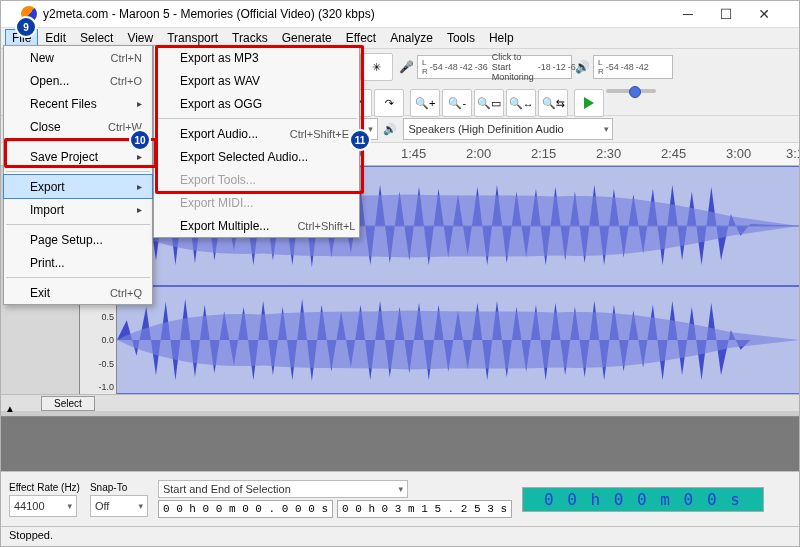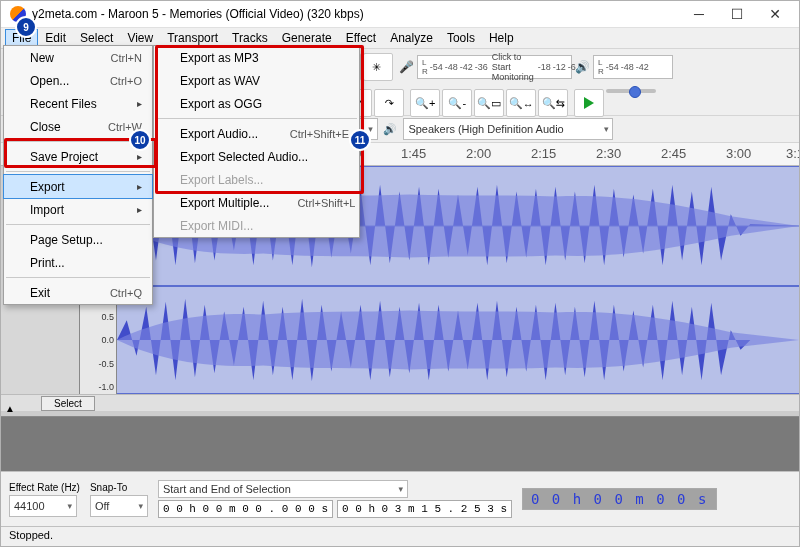--- a/index.html
+++ b/index.html
@@ -1,18 +1,18 @@
 <!DOCTYPE html>
 <html><head>
 <meta charset="utf-8">
 <style>
   html,body{margin:0;padding:0;font-family:"Segoe UI",Tahoma,sans-serif;font-size:11px;color:#000;background:#fff}
   .window{width:800px;height:547px;border:1px solid #b0b0b0;box-sizing:border-box;position:relative;overflow:hidden;background:#f0f0f0}
   
-  .titlebar{height:26px;background:#fff;display:flex;align-items:center;padding:0 5px;border-bottom:1px solid #e0e0e0}
+  .titlebar{height:26px;background:#fff;display:flex;align-items:center;padding:0 16px;border-bottom:1px solid #e0e0e0}
   .titlebar .app-icon{width:16px;height:16px;margin:0 6px 0 4px;background:linear-gradient(135deg,#ff8800 0 50%,#2a3cd8 50%);border-radius:50%}
   .titlebar .title-text{flex:1;font-size:12px}
   .winbtns{display:flex}
   .winbtn{width:38px;height:24px;display:flex;align-items:center;justify-content:center;font-size:14px;color:#333}
   
   .menubar{height:20px;display:flex;align-items:center;padding:0 4px;background:#f0f0f0;position:relative;z-index:30}
   .menubar .menu-item{padding:2px 7px;font-size:12px}
   .menubar .menu-item.active{background:#cde6ff;border:1px solid #3a8dde;padding:1px 6px}
   
   .toolbars{height:58px;background:#efefef;border-top:1px solid #d5d5d5;border-bottom:1px solid #d5d5d5;padding:4px 6px;display:flex;gap:6px;align-items:center;flex-wrap:wrap}
@@ -38,21 +38,21 @@
   .wave{flex:1;background:#b7c0e8;position:relative;border-top:1px solid #5b6ed0;border-bottom:1px solid #5b6ed0;overflow:hidden}
   .wave .env{position:absolute;inset:0}
   .wave .env svg{width:100%;height:100%}
   .selectbar{height:16px;background:#e0e0e0;display:flex;align-items:center;padding-left:40px;border-top:1px solid #bbb}
   .selbtn{border:1px solid #999;background:#eee;padding:1px 12px;font-size:10px}
   .lower{height:54px;background:#7a7a7a}
   
   .selectionbar{height:46px;background:#f0f0f0;border-top:1px solid #c0c0c0;display:flex;align-items:center;padding:4px 8px;gap:10px}
   .selcol{display:flex;flex-direction:column;gap:2px;font-size:10px}
   .numbox{border:1px solid #aaa;background:#fff;font-family:Liberation Mono, monospace;font-size:11px;padding:2px 4px}
-  .bignum{border:1px solid #aaa;background:#a3a3a3;font-family:"Segoe UI",monospace;font-size:14px;padding:2px 8px;letter-spacing:2px;color:#2a3cd8}
+  .bignum{border:1px solid #aaa;background:#14b8a6;font-family:"Segoe UI",monospace;font-size:16px;padding:2px 21px;letter-spacing:2px;color:#2a3cd8}
   .statusbar{height:18px;background:#f0f0f0;border-top:1px solid #c0c0c0;padding:2px 8px;font-size:11px}
   
   .dropdown{position:absolute;background:#f7f7f7;border:1px solid #a0a0a0;box-shadow:2px 3px 6px rgba(0,0,0,0.25);z-index:40}
   .dropdown .mi{display:flex;align-items:center;padding:3px 10px 3px 26px;font-size:12px;white-space:nowrap;position:relative;height:17px}
   .dropdown .mi .short{margin-left:auto;padding-left:28px;color:#555;font-size:11px}
   .dropdown .mi .sub{margin-left:auto;padding-left:18px;font-size:10px;color:#444}
   .dropdown .sep{height:1px;background:#c9c9c9;margin:3px 2px}
   .dropdown .mi.disabled{color:#a0a0a0}
   .dropdown .mi.hl{background:#cde6ff;border:1px solid #3a8dde;margin:-1px}
   .filemenu{left:2px;top:44px;width:148px}
@@ -393,28 +393,28 @@
       </div>
     <div class="sep"></div>
     <div class="mi">
         <span>Export Audio...</span>
         <span class="short">Ctrl+Shift+E</span>
       </div>
     <div class="mi">
         <span>Export Selected Audio...</span>
       </div>
     <div class="mi disabled">
-        <span>Export Labels...</span>
+        <span>Export Tools...</span>
+      </div>
+    <div class="mi disabled">
+        <span>Export MIDI...</span>
       </div>
     <div class="mi">
         <span>Export Multiple...</span>
         <span class="short">Ctrl+Shift+L</span>
-      </div>
-    <div class="mi disabled">
-        <span>Export MIDI...</span>
       </div>
   </div>
 
   <div class="redbox" style="left:3px;top:137px;width:147px;height:24px"></div>
   <div class="redbox" style="left:154px;top:44px;width:203px;height:143px"></div>
   <div class="badge" style="left:14px;top:15px">9</div>
   <div class="badge" style="left:128px;top:128px">10</div>
   <div class="badge" style="left:348px;top:128px">11</div>
 
 </div>

